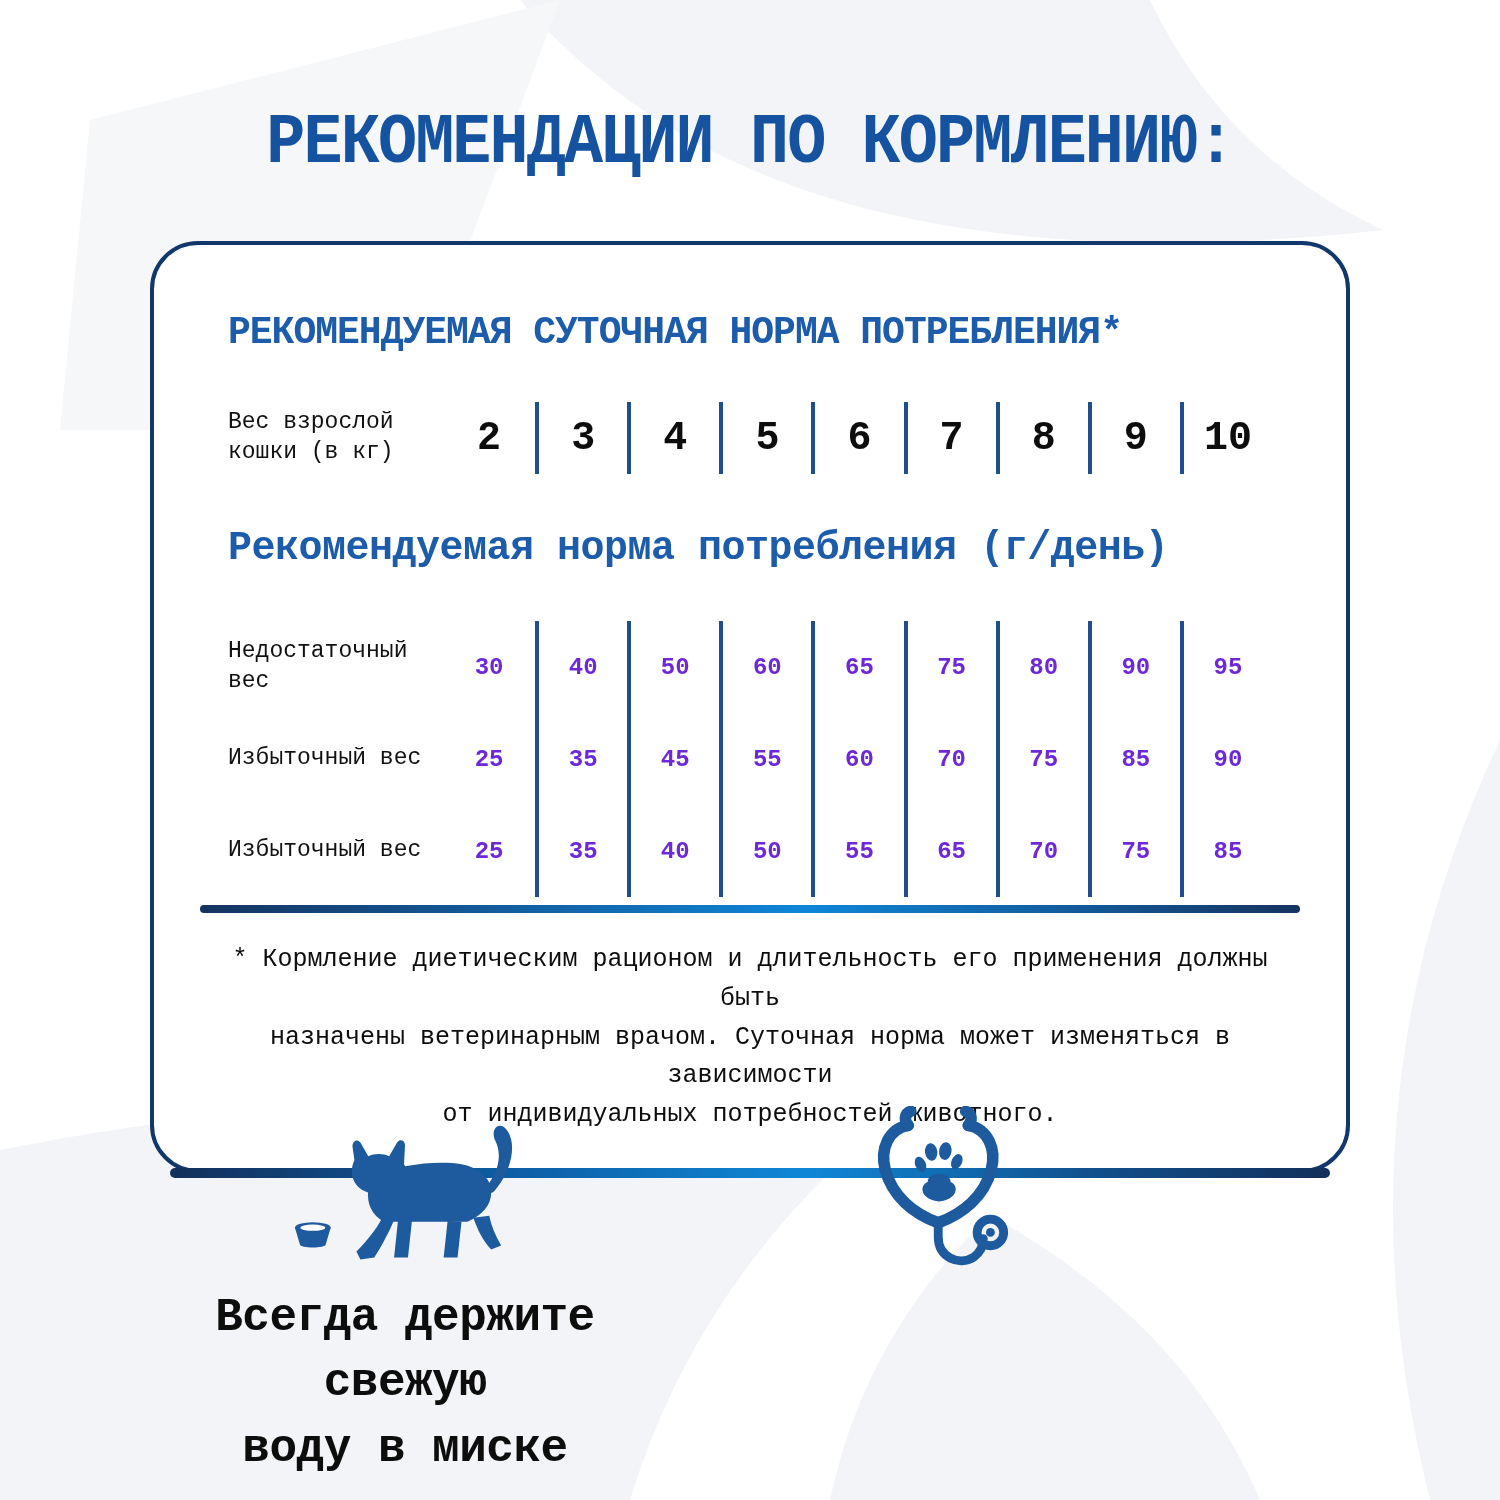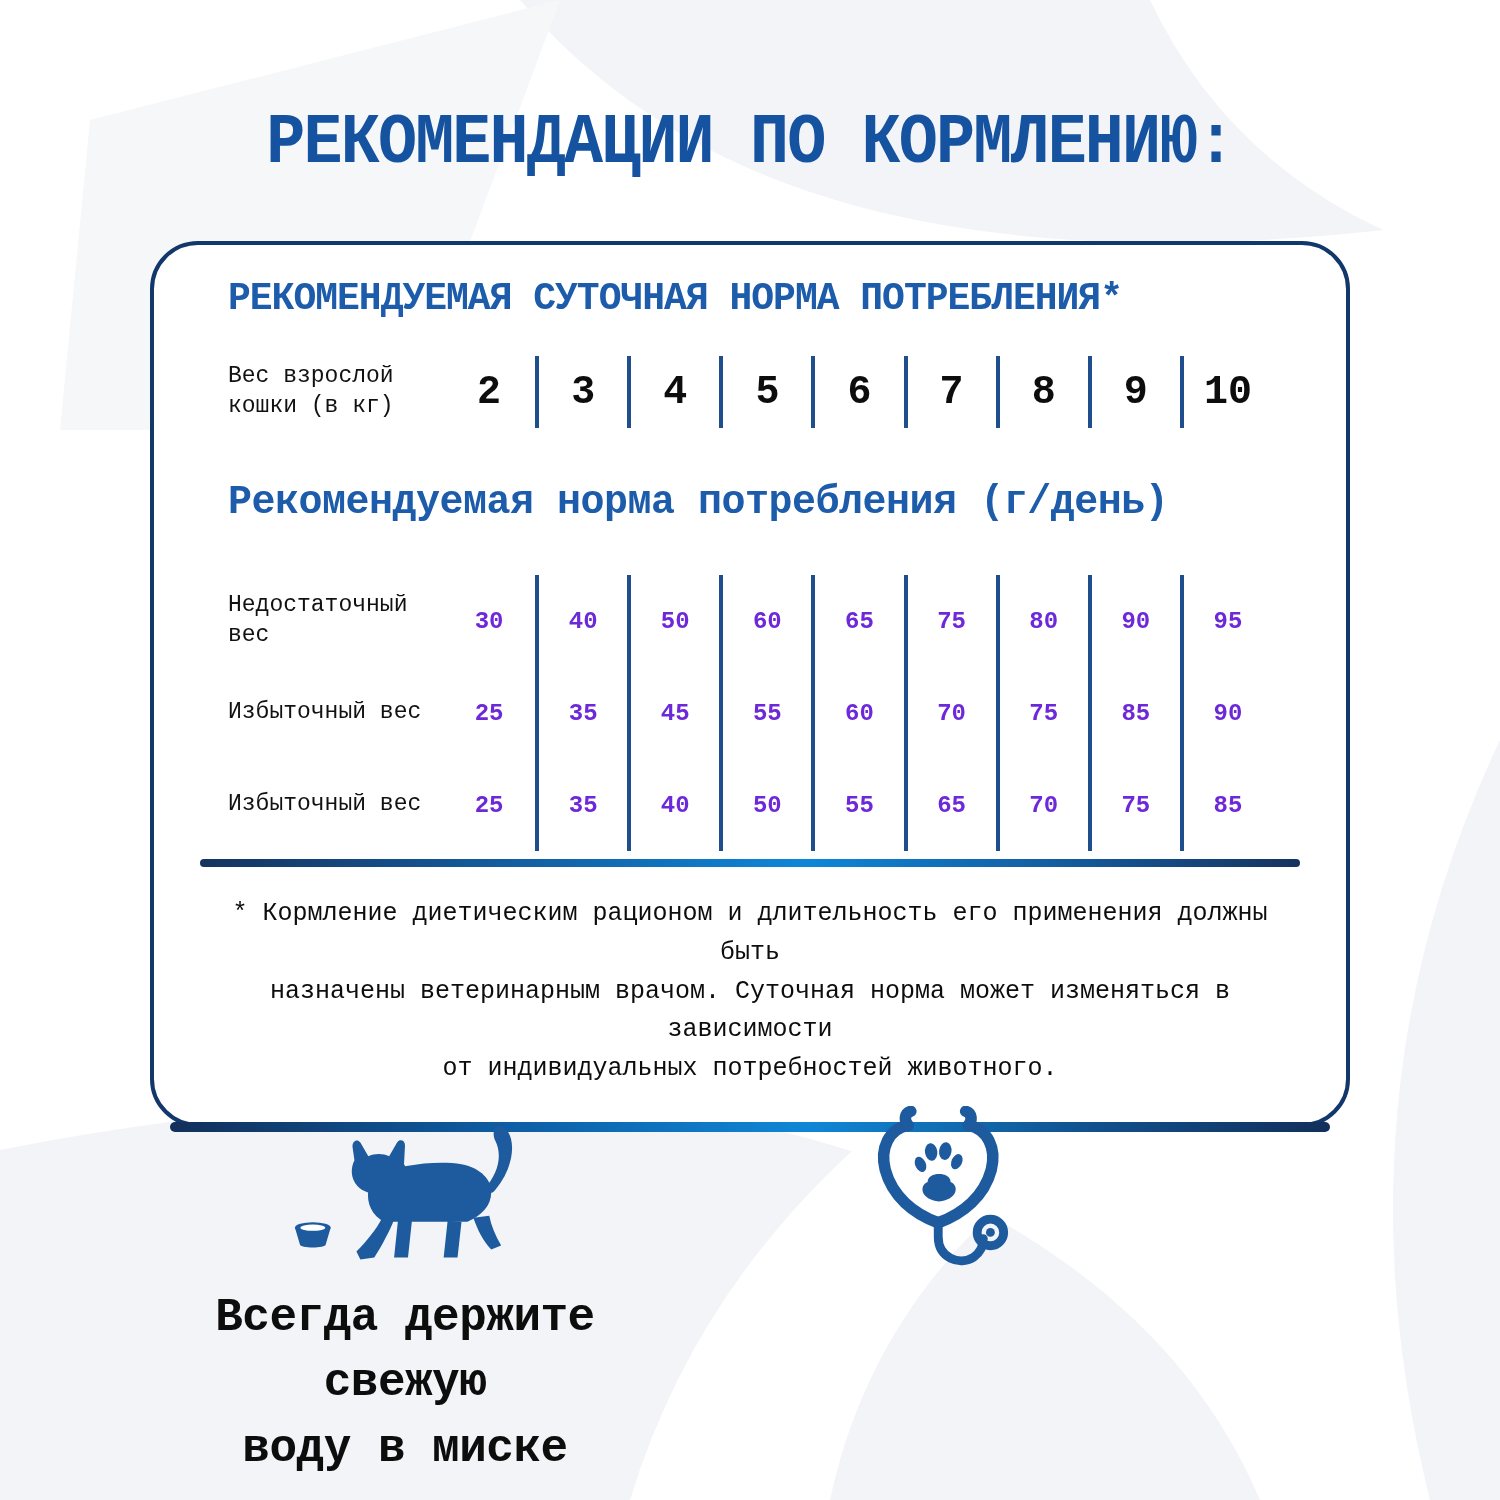--- a/index.html
+++ b/index.html
@@ -37,42 +37,42 @@
   }
   .card::after{
     content:"";
     position:absolute;
     left:16px;right:16px;bottom:-9px;
     height:10px;border-radius:8px;
     background:linear-gradient(90deg,#122f5a 0%,#0d5fa6 30%,#0f87d6 55%,#114f8b 80%,#122f5a 100%);
   }
 
   .card-header{
-    margin-top:32px;
+    margin-top:66px;
     font-size:38px;
     font-weight:700;
     letter-spacing:-1px;
     color:#1c5cab;
     white-space:nowrap;
   }
   .card-subheader{
     margin-top:52px;
     font-size:40px;
     font-weight:700;
     letter-spacing:-0.5px;
     color:#1c5cab;
     white-space:nowrap;
   }
 
   .grid{
     display:grid;
     grid-template-columns:215px repeat(9,1fr);
     align-items:center;
   }
-  .weight-row{margin-top:36px;}
+  .weight-row{margin-top:48px;}
   .row-label{
     font-size:23px;
     line-height:1.3;
     color:#111111;
     white-space:pre-line;
     align-self:center;
   }
   .wcell{
     height:72px;
     display:flex;align-items:center;justify-content:center;

